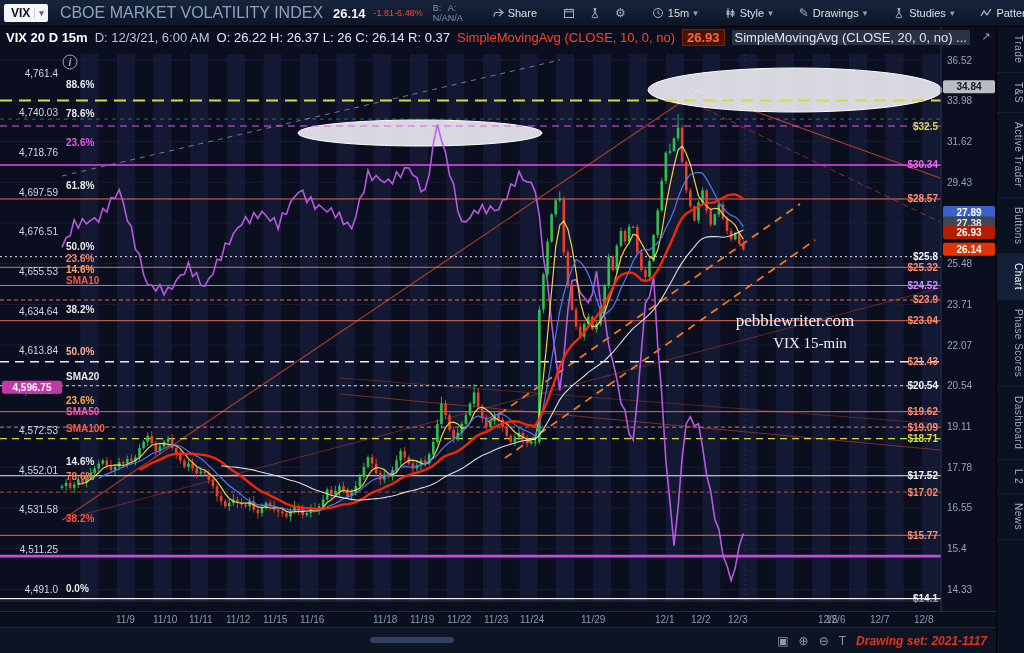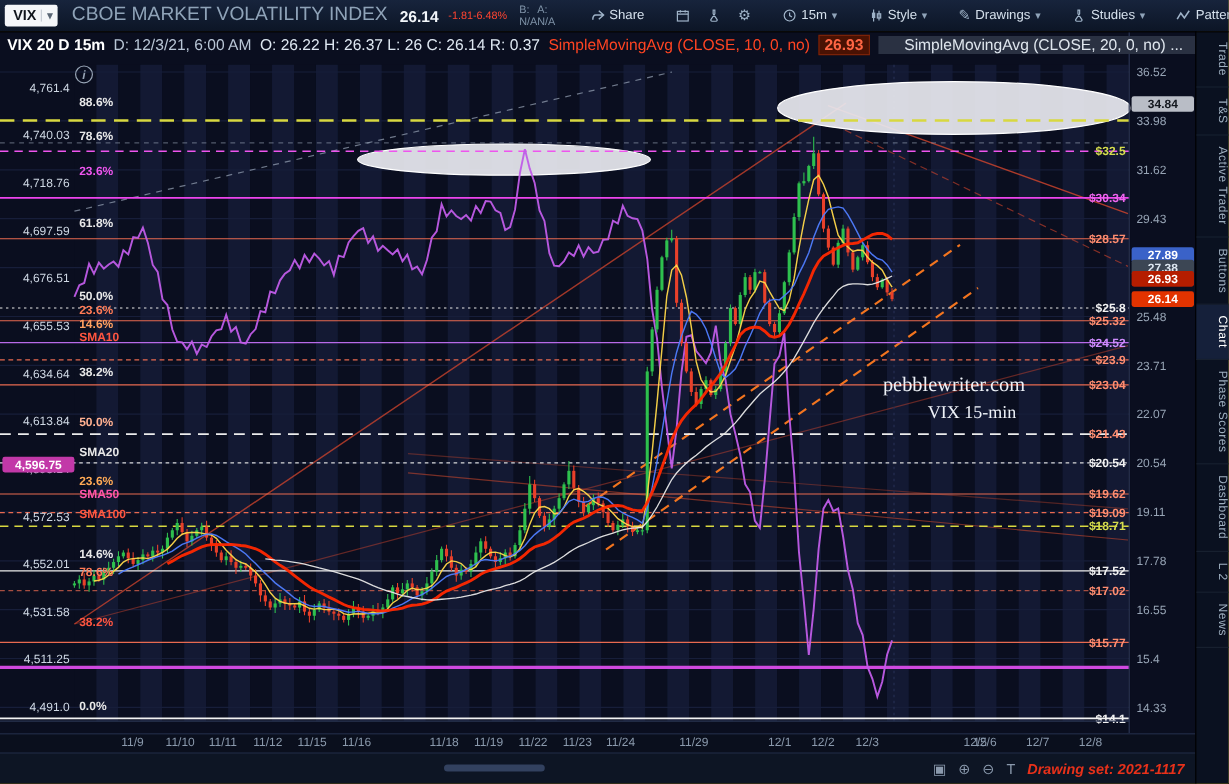--- a/index.html
+++ b/index.html
@@ -1,17 +1,17 @@
 <!DOCTYPE html>
 <html><head>
 <meta charset="utf-8">
 <style>
   html,body{margin:0;padding:0;background:#000;}
   body{width:1024px;height:653px;overflow:hidden;font-family:"Liberation Sans",sans-serif;}
-  .app{position:relative;width:1024px;height:653px;background:#fde047;}
+  .app{position:relative;width:1024px;height:653px;background:#c4b5fd;}
 
   
   .topbar{position:absolute;top:0;left:0;right:0;height:26px;background:linear-gradient(#17243c,#0c1526);
     border-bottom:1px solid #000;display:flex;align-items:center;color:#c4d2e2;font-size:11px;z-index:6;}
   .symbox{background:#f4f6f9;color:#10151c;font-weight:bold;font-size:12px;margin-left:4px;
     padding:2px 4px 2px 7px;border-radius:2px;display:flex;align-items:center;width:86px;justify-content:space-between;cursor:pointer;}
   .symbox .caret{color:#5a6675;font-size:9px;border-left:1px solid #c8ced6;padding-left:4px;margin-left:4px;}
   .company{color:#8fa3b8;font-size:16px;margin:0 10px 0 12px;white-space:nowrap;}
   .last{color:#f2f6fa;font-size:13px;font-weight:bold;margin-right:8px;}
   .stack{display:flex;flex-direction:row;line-height:10px;font-size:9px;margin-right:10px;}
@@ -33,25 +33,25 @@
   
   .chartarea{position:absolute;top:26px;left:0;right:27px;bottom:0;background:#0a0e1f;overflow:hidden;}
   #plot{position:absolute;top:0;left:0;}
   #plot text{font-family:"Liberation Sans",sans-serif;}
   .status{position:absolute;top:3px;left:6px;z-index:3;display:flex;align-items:center;gap:7px;
     font-size:13px;color:#dfe8f2;white-space:nowrap;}
   .status .ttl{font-weight:bold;color:#fff;}
   .status .dt{color:#b9c6d6;}
   .status .sma10{color:#ff4422;cursor:pointer;text-align:right;}
   .status .sma10v{color:#ff6644;background:#4a1203;border:1px solid #7a2208;padding:0 4px;font-weight:bold;}
-  .status .sma20{color:#dfe6ee;background:#2a3142;padding:0 22px;cursor:pointer;}
+  .status .sma20{color:#dfe6ee;background:#2a3142;padding:0 3px;cursor:pointer;}
 
   .dates{position:absolute;left:0;right:0;top:585px;height:17px;background:#0a0f1d;border-top:1px solid #212b46;
     font-size:10px;color:#8a99ac;z-index:2;}
-  .date{position:absolute;top:2px;}
+  .date{position:absolute;top:2px;margin-left:15px;}
 
   .botbar{position:absolute;left:0;right:0;bottom:0;height:25px;background:#0d1524;border-top:1px solid #1e2942;
     display:flex;align-items:center;justify-content:flex-end;gap:10px;padding-right:10px;color:#8a99ac;z-index:2;}
   .botbar .tool{font-size:12px;cursor:pointer;}
   .drawset{color:#e8311a;font-size:12px;font-weight:bold;font-style:italic;}
   .hscroll{position:absolute;left:370px;top:9px;width:84px;height:6px;background:#32415f;border-radius:3px;cursor:grab;}
 </style>
 </head>
 <body>
 

